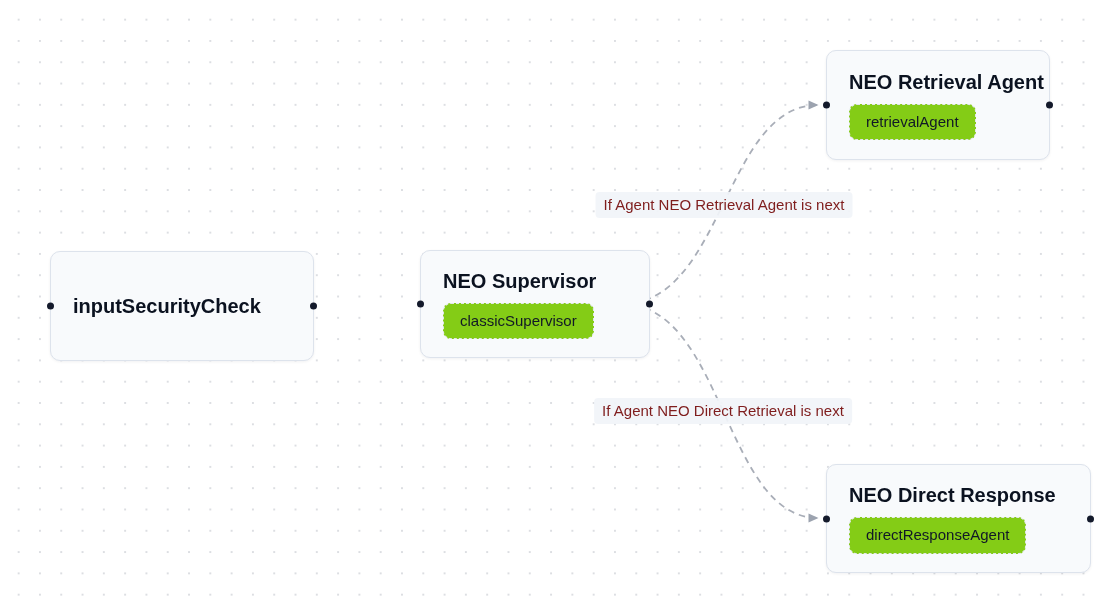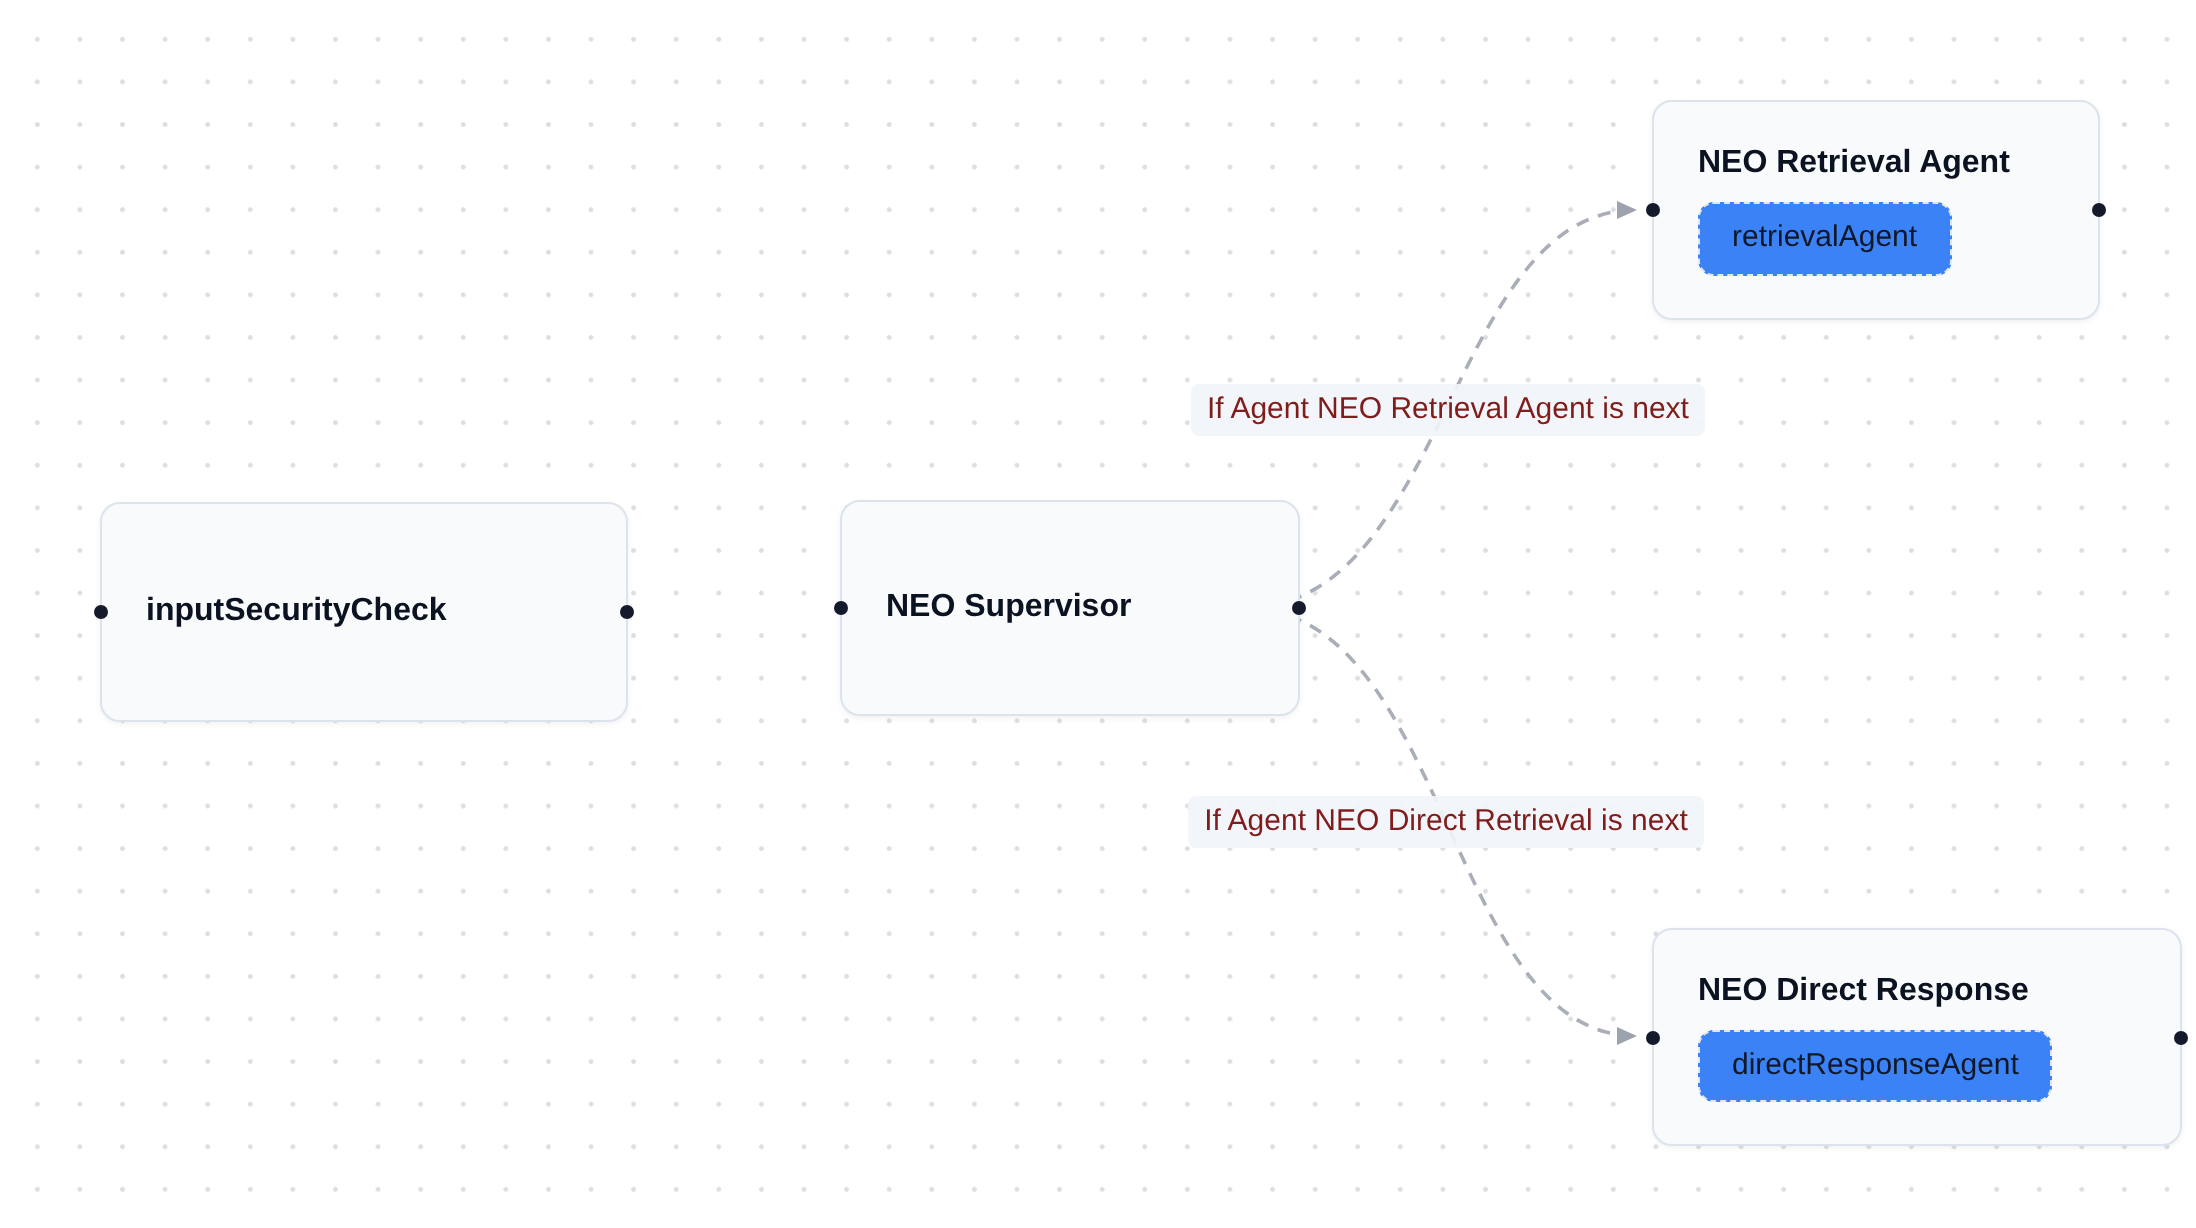--- a/index.html
+++ b/index.html
@@ -38,29 +38,29 @@
     border-radius: 10px;
     box-shadow: 0 1px 3px rgba(16, 24, 40, 0.06);
     display: flex;
     flex-direction: column;
     justify-content: center;
     align-items: flex-start;
     padding: 18px 22px;
     gap: 9px;
   }
   .node-title {
-    font-size: 16px;
+    font-size: 20px;
     font-weight: 700;
     color: #0b1220;
     line-height: 1.25;
     white-space: nowrap;
   }
   .agent-chip {
     display: inline-block;
-    background: #3b82f6;
+    background: #84cc16;
     border: 1px dashed #e2e6eb;
     border-radius: 8px;
     padding: 7px 16px;
     font-size: 15px;
     color: #111827;
     line-height: 1.35;
     white-space: nowrap;
   }
 
   .handle {
@@ -110,20 +110,21 @@
   </svg>
 
   <div class="node" id="node-input-security-check">
     <div class="node-title">inputSecurityCheck</div>
     <span class="handle handle-left"></span>
     <span class="handle handle-right"></span>
   </div>
 
   <div class="node" id="node-neo-supervisor">
     <div class="node-title">NEO Supervisor</div>
+    <div class="agent-chip">classicSupervisor</div>
     <span class="handle handle-left"></span>
     <span class="handle handle-right"></span>
   </div>
 
   <div class="node" id="node-neo-retrieval-agent">
     <div class="node-title">NEO Retrieval Agent</div>
     <div class="agent-chip">retrievalAgent</div>
     <span class="handle handle-left"></span>
     <span class="handle handle-right"></span>
   </div>

